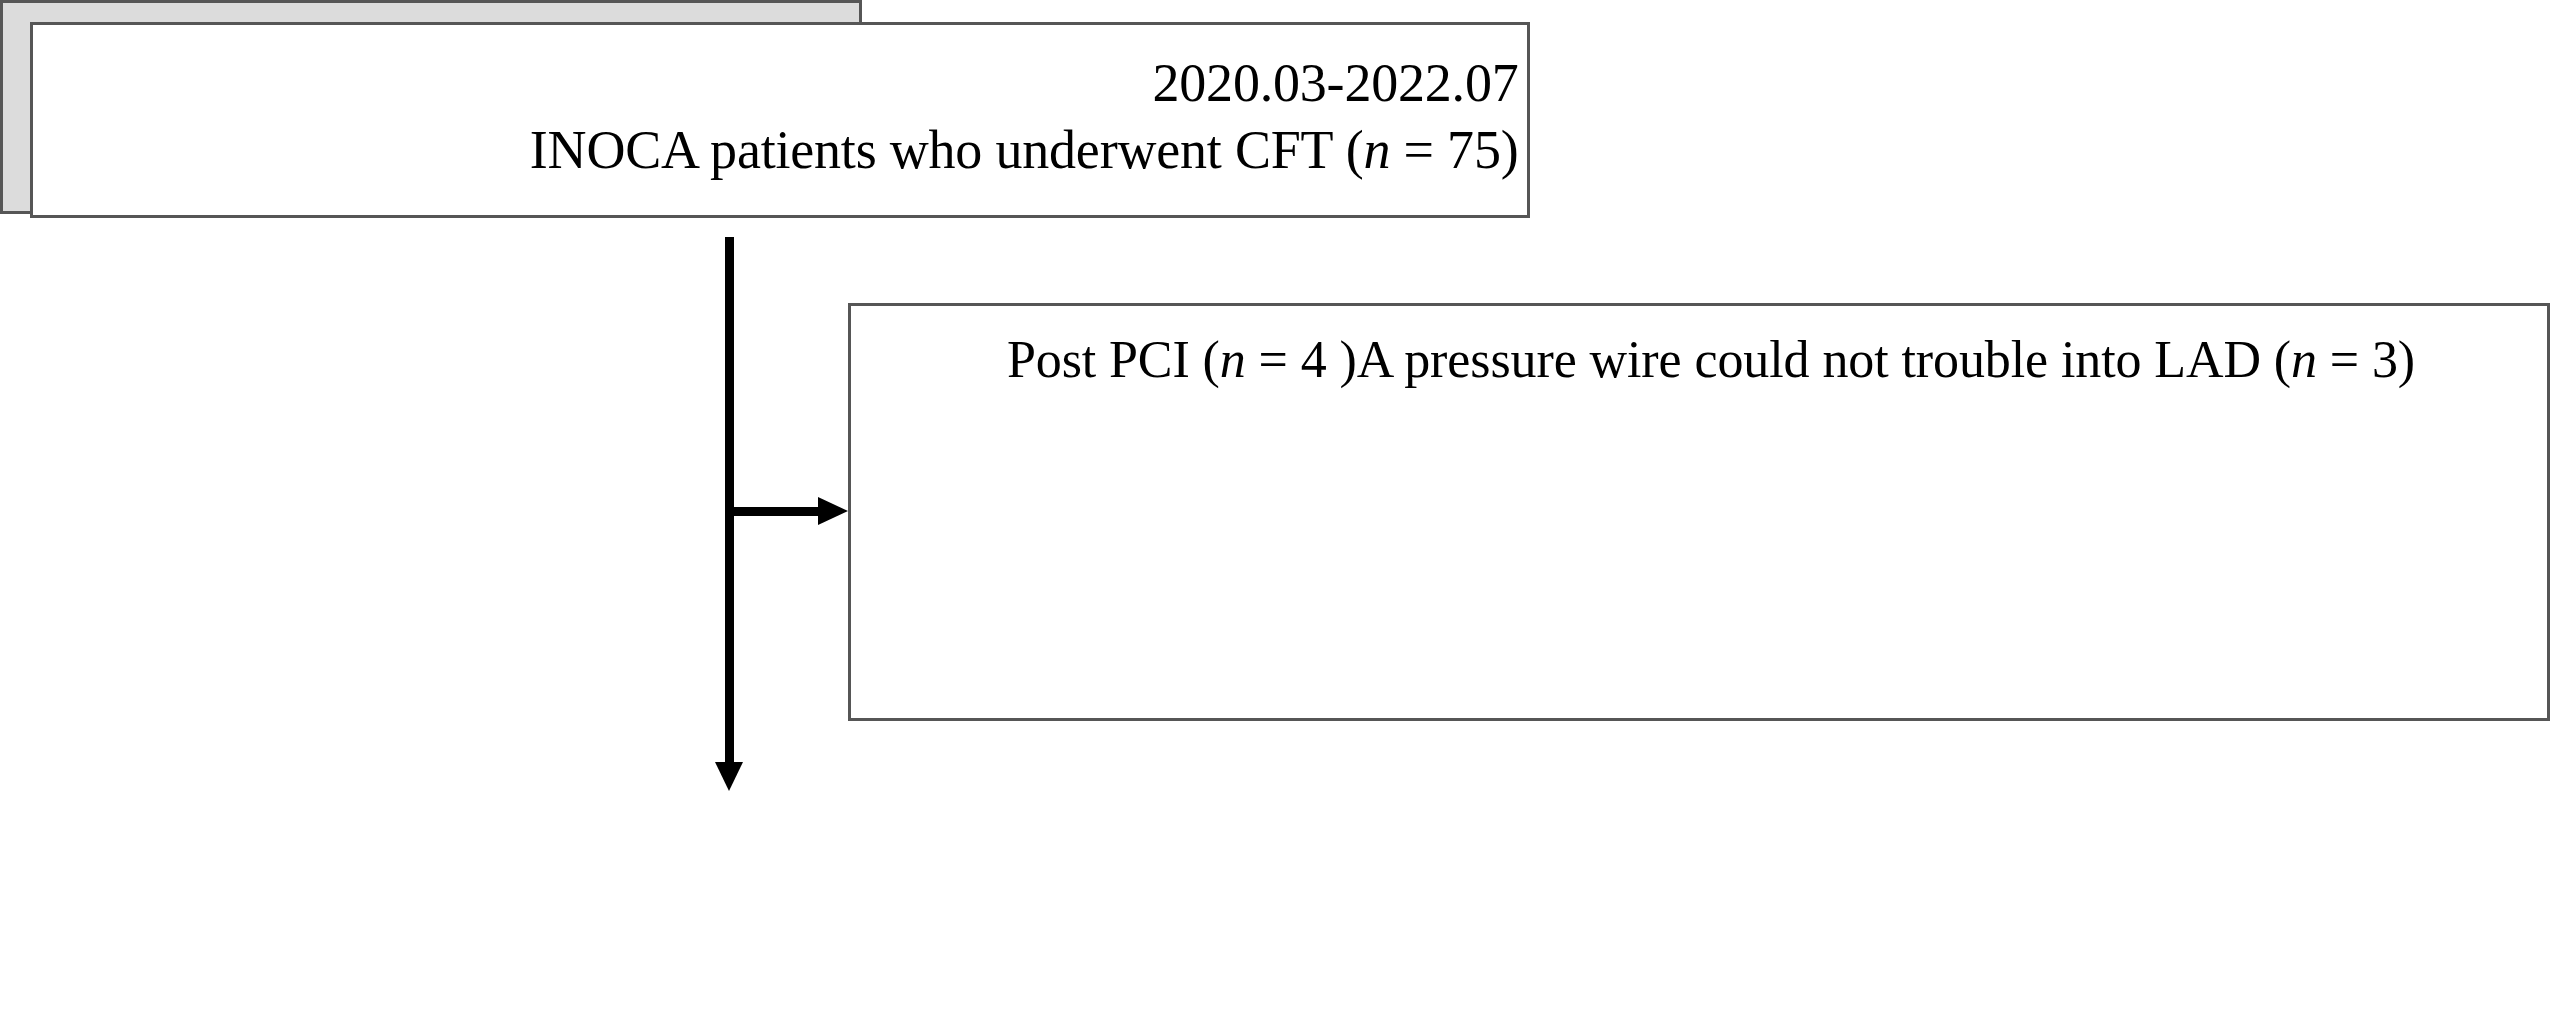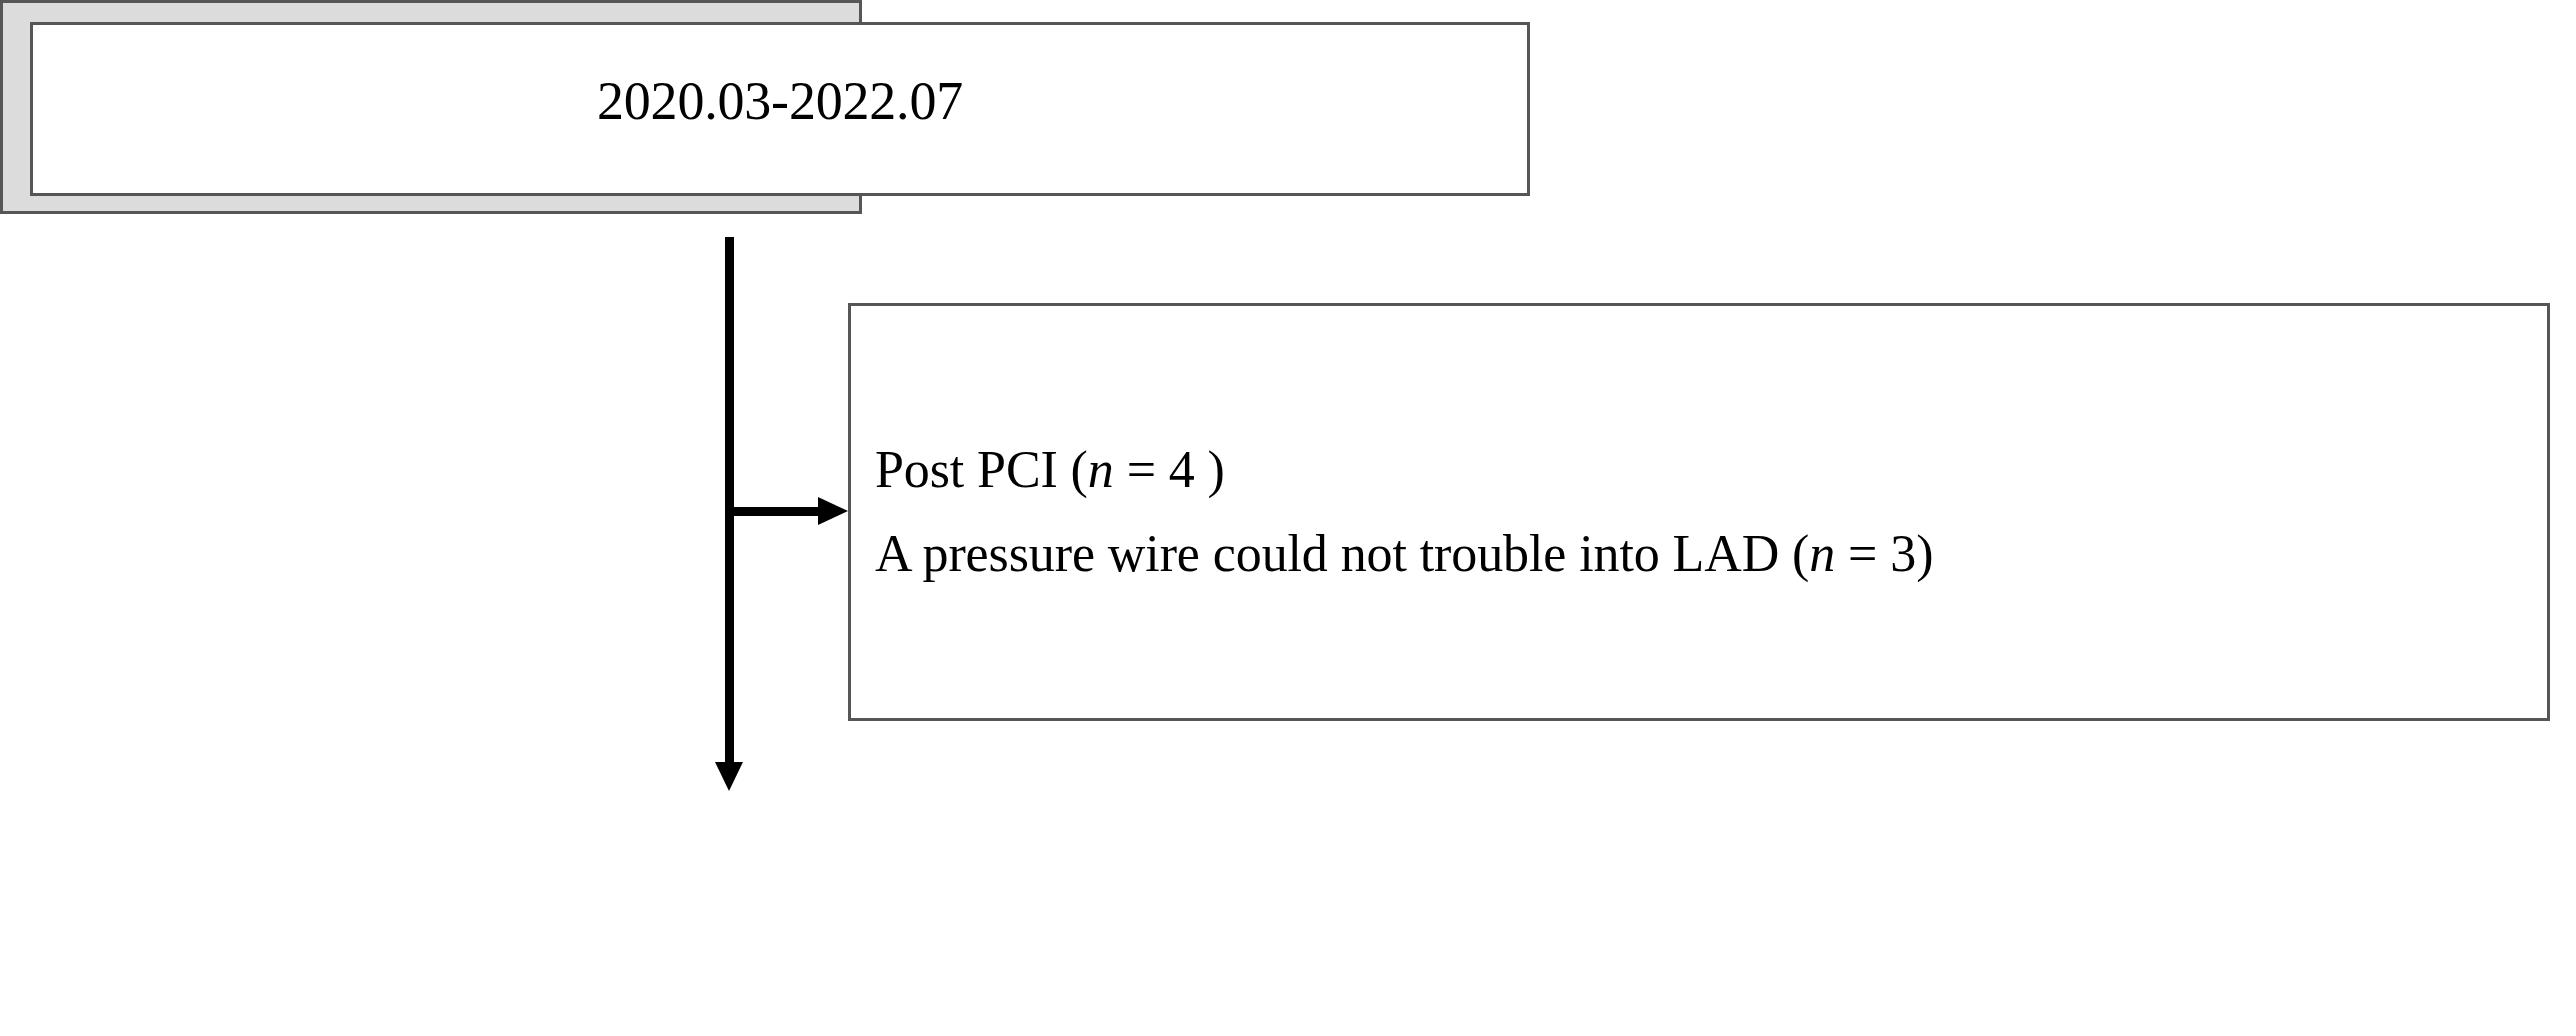--- a/index.html
+++ b/index.html
@@ -27,24 +27,24 @@
     box-sizing: border-box;
     border: 3.4px solid #565656;
     background: #ffffff;
   }
 
   
   #cohort-box {
     left: 30px;
     top: 22px;
     width: 1500px;
-    height: 174px;
+    height: 196px;
     display: flex;
     flex-direction: column;
-    align-items: center;
+    align-items: flex-end;
     justify-content: center;
     padding: 3.4px 8.5px 10px 8.5px;
   }
   #cohort-box .line {
     font-size: 54px;
     line-height: 1.08;
     white-space: nowrap;
     text-align: center;
     letter-spacing: -0.2px;
   }
@@ -52,21 +52,21 @@
 
   
   #exclusion-box {
     left: 848px;
     top: 303px;
     width: 1702px;
     height: 418px;
     padding: 12px 0 12px 24px;
     box-sizing: border-box;
     display: flex;
-    flex-direction: column;
+    flex-direction: row;
     justify-content: center;
   }
   #exclusion-box .line {
     font-size: 52px;
     line-height: 1.62;
     white-space: nowrap;
     text-align: left;
     letter-spacing: -0.1px;
   }
 
@@ -141,20 +141,21 @@
     border-left: 30px solid #000000;
   }
 </style>
 </head>
 <body>
 
 <div id="flowchart">
 
   <div class="node-box" id="cohort-box">
     <div class="line line-period">2020.03-2022.07</div>
+    <div class="line line-description"><span>INOCA patients who underwent CFT (</span><span class="n-var">n</span><span> = 75)</span></div>
   </div>
 
   <div class="connector-vertical" id="main-stem"></div>
   <div id="main-arrowhead"></div>
 
   <div class="connector-horizontal" id="branch-stem"></div>
   <div id="branch-arrowhead"></div>
 
   <div class="node-box" id="exclusion-box">
 

